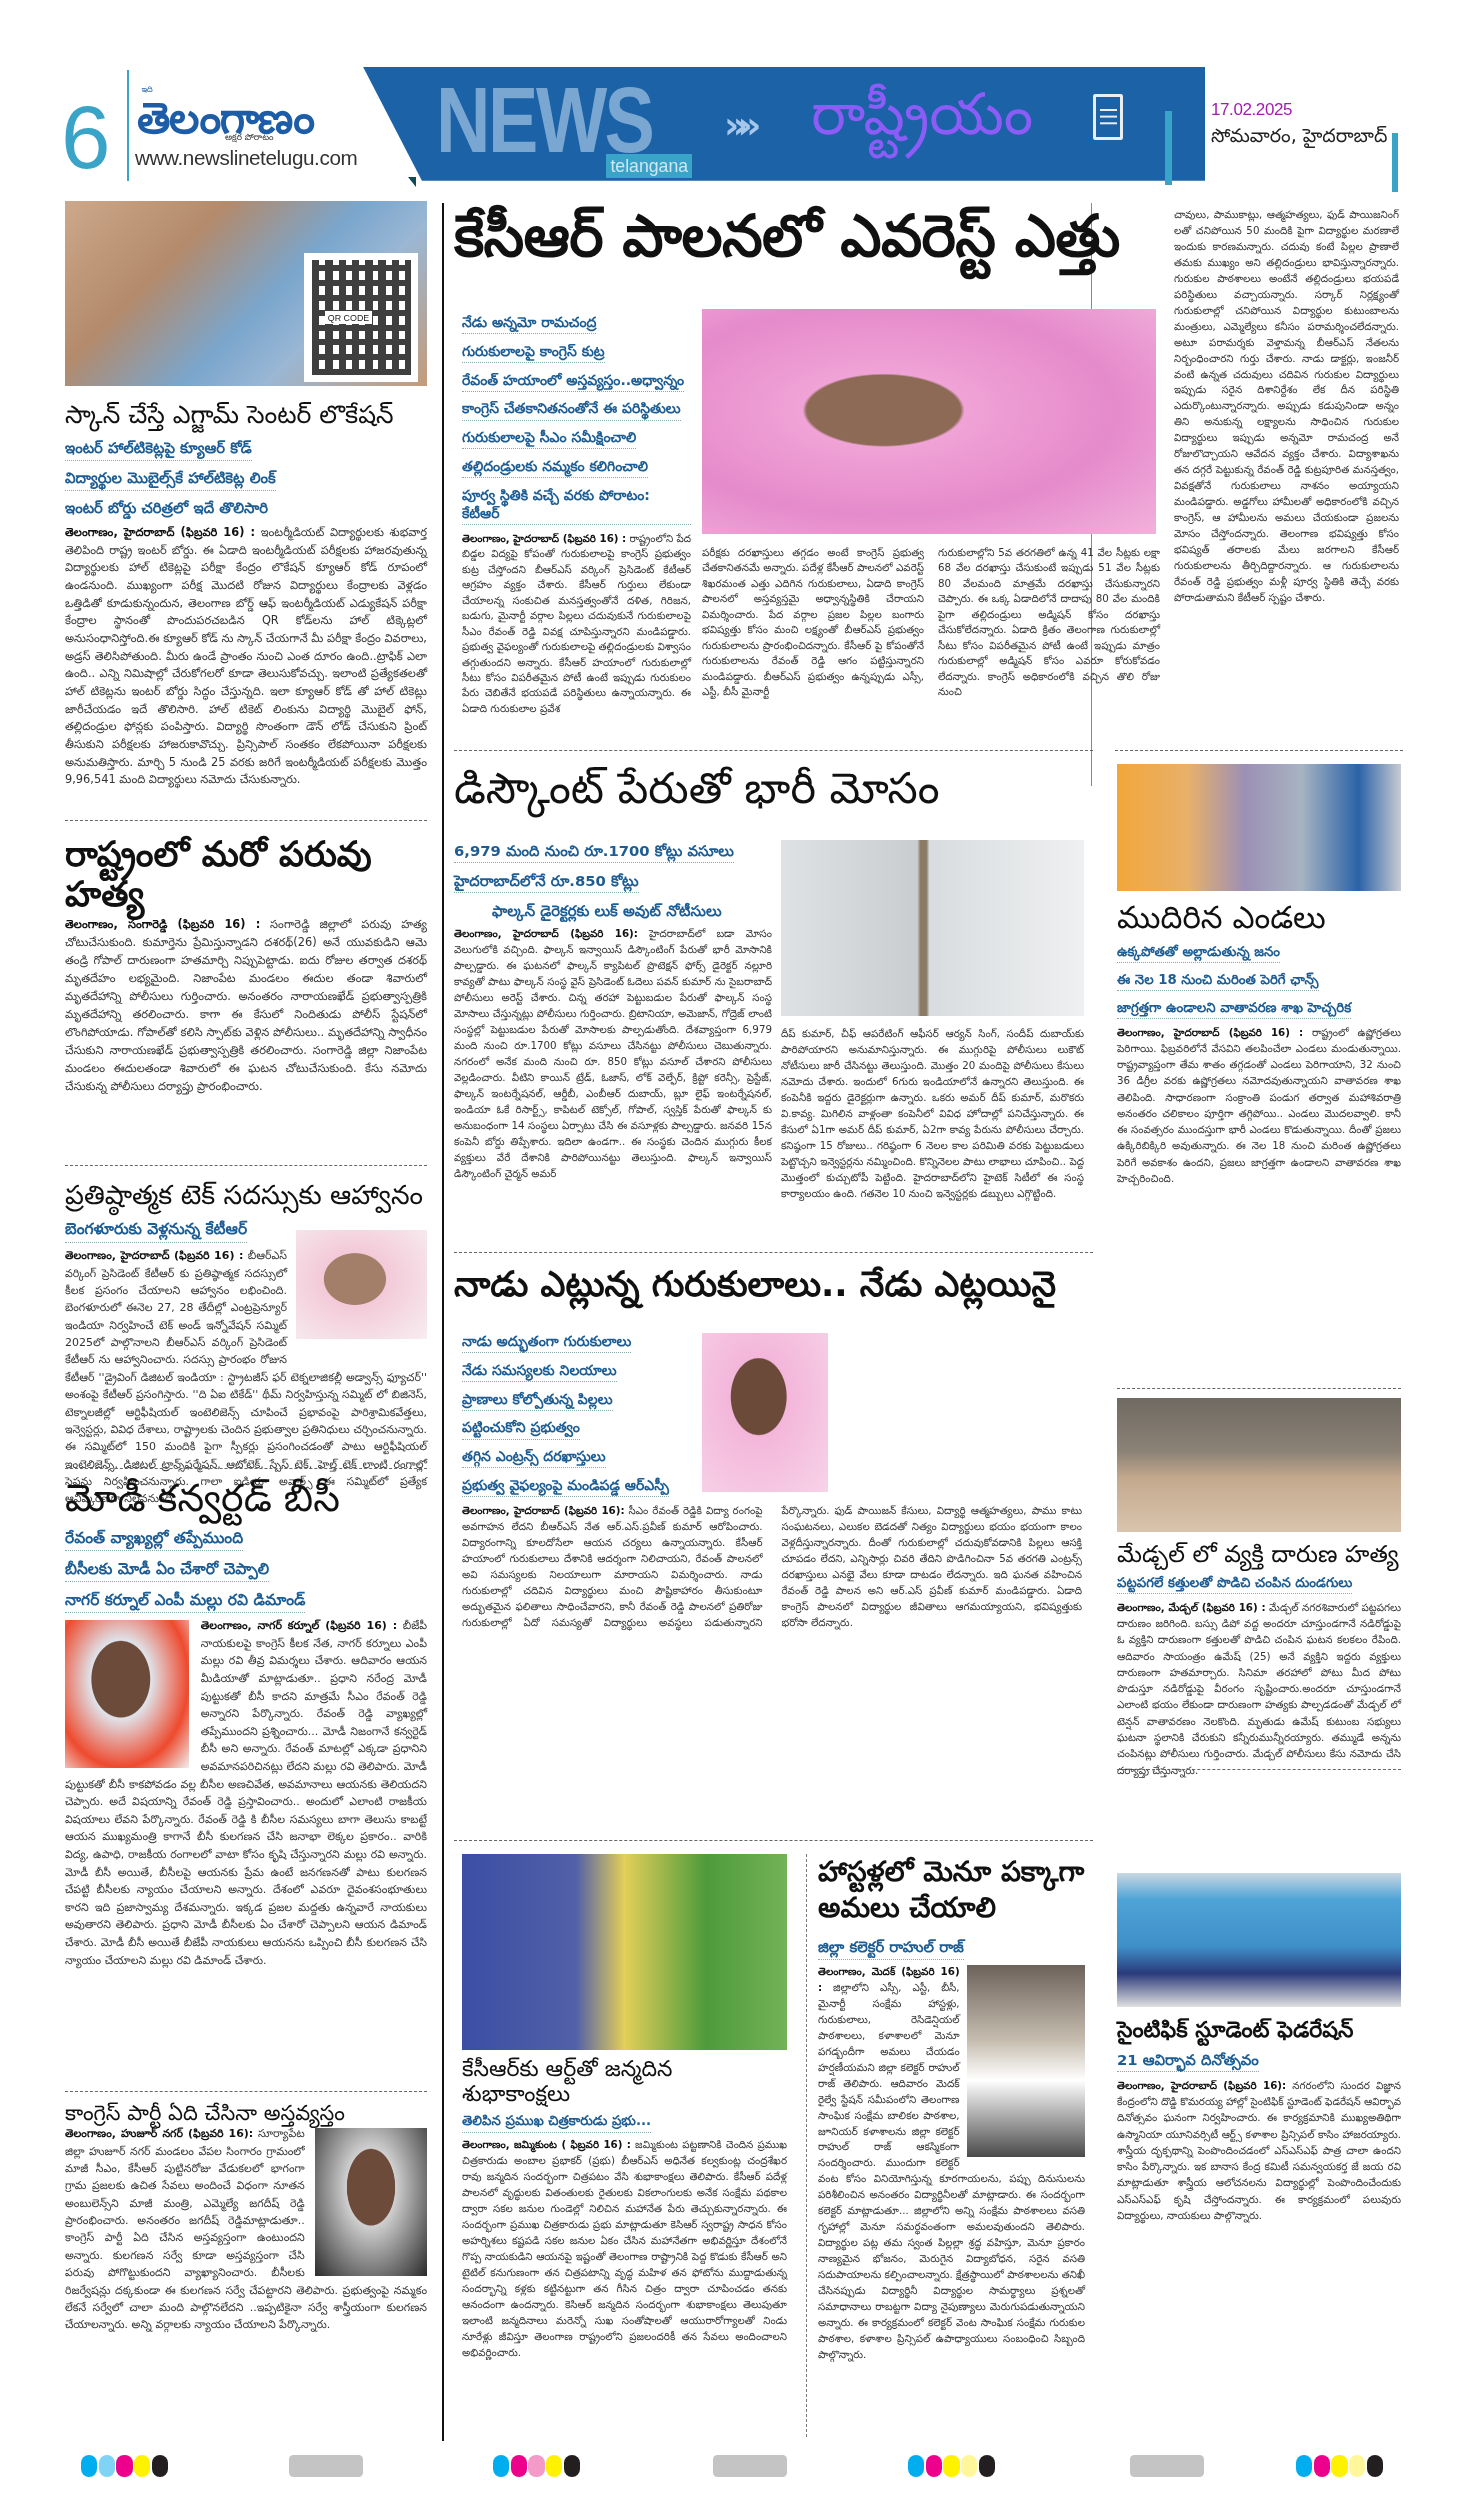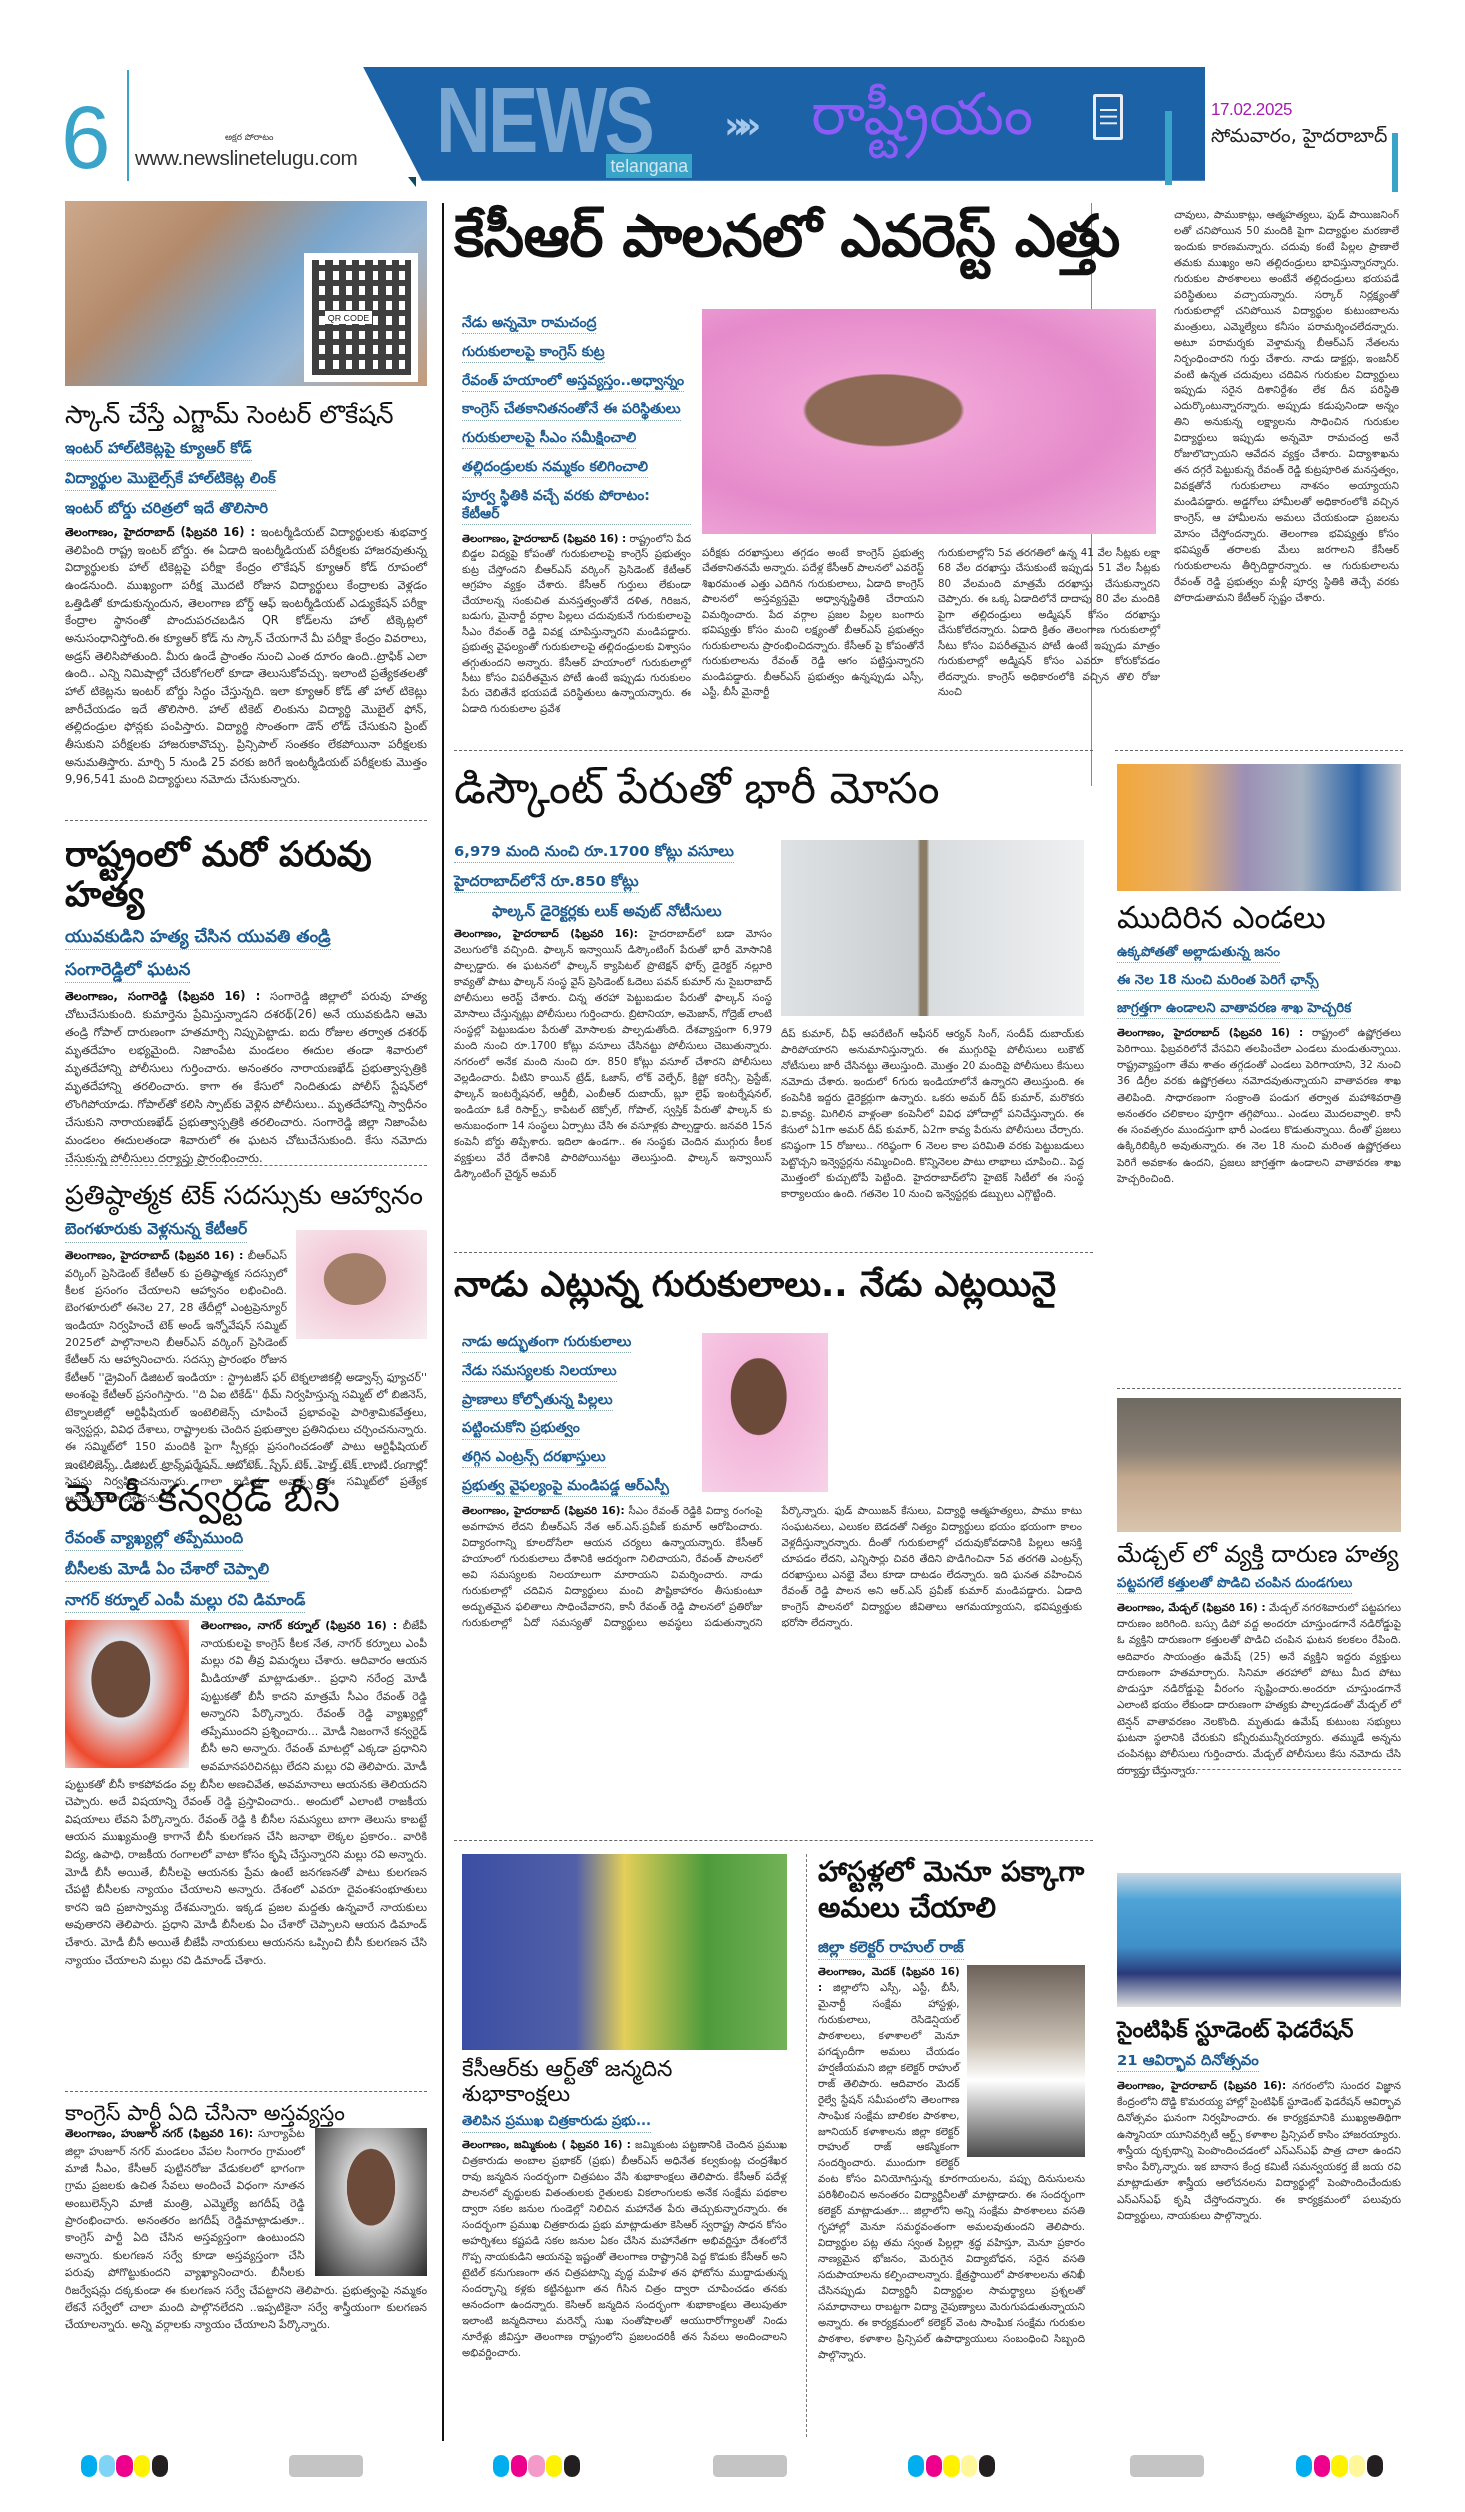--- a/index.html
+++ b/index.html
@@ -65,20 +65,24 @@
   .reg-group { position: absolute; top: 0; display: flex; gap: 1.5px; }
   .reg-dot { width: 16.2px; height: 22px; border-radius: 8.1px; }
   .reg-gray { position: absolute; top: 0; width: 74px; height: 22px; border-radius: 4.4px; background: #c4c4c4; }
 </style>
 </head>
 <body>
 
 <div class="header">
   <div class="page-num">6</div>
   <div class="vrule-head"></div>
+  <div class="logo">
+    <div style="position:absolute;left:4.4px;top:-1.5px;font-size:8.1px;color:#1d5ca6;">ఇది</div>
+    <div class="logo-text">తెలంగాణం</div>
+  </div>
   <div class="logo-tag">అక్షర పోరాటం</div>
   <div class="site-url">www.newslinetelugu.com</div>
 
   <div class="banner"></div>
   <div class="banner-tail"></div>
   <div class="news-word">NEWS</div>
   <div class="news-sub">telangana</div>
   <div class="chevrons">»»</div>
   <div class="section-title">రాష్ట్రీయం</div>
   <div class="doc-icon"></div>
@@ -105,24 +109,20 @@
     <span class="sub" style="font-size:14.8px;">ఇంటర్ హాల్‌టికెట్లపై క్యూఆర్ కోడ్</span>
     <span class="sub" style="font-size:14.8px;">విద్యార్థుల మొబైల్స్‌కే హాల్‌టికెట్ల లింక్</span>
     <span class="sub" style="font-size:14.8px;border:none;">ఇంటర్ బోర్డు చరిత్రలో ఇదే తొలిసారి</span>
   </div>
   <p class="body" style="font-size:11.4px;line-height:1.55;"><span class="dateline">తెలంగాణం, హైదరాబాద్ (ఫిబ్రవరి 16) :</span> <span>ఇంటర్మీడియట్ విద్యార్థులకు శుభవార్త తెలిపింది రాష్ట్ర ఇంటర్ బోర్డు. ఈ ఏడాది ఇంటర్మీడియట్ పరీక్షలకు హాజరవుతున్న విద్యార్థులకు హాల్ టికెట్లపై పరీక్షా కేంద్రం లొకేషన్ క్యూఆర్ కోడ్ రూపంలో ఉండనుంది. ముఖ్యంగా పరీక్ష మొదటి రోజున విద్యార్థులు కేంద్రాలకు వెళ్లడం ఒత్తిడితో కూడుకున్నందున, తెలంగాణ బోర్డ్ ఆఫ్ ఇంటర్మీడియట్ ఎడ్యుకేషన్ పరీక్షా కేంద్రాల స్థానంతో పొందుపరచబడిన QR కోడ్‌లను హాల్ టిక్కెట్లలో అనుసంధానిస్తోంది.ఈ క్యూఆర్ కోడ్ ను స్కాన్ చేయగానే మీ పరీక్షా కేంద్రం వివరాలు, అడ్రస్ తెలిసిపోతుంది. మీరు ఉండే ప్రాంతం నుంచి ఎంత దూరం ఉంది..ట్రాఫిక్ ఎలా ఉంది.. ఎన్ని నిమిషాల్లో చేరుకోగలరో కూడా తెలుసుకోవచ్చు. ఇలాంటి ప్రత్యేకతలతో హాల్ టికెట్లను ఇంటర్ బోర్డు సిద్ధం చేస్తున్నది. ఇలా క్యూఆర్ కోడ్ తో హాల్ టికెట్లు జారీచేయడం ఇదే తొలిసారి. హాల్ టికెట్ లింకును విద్యార్థి మొబైల్ ఫోన్, తల్లిదండ్రుల ఫోన్లకు పంపిస్తారు. విద్యార్థి సొంతంగా డౌన్ లోడ్ చేసుకుని ప్రింట్ తీసుకుని పరీక్షలకు హాజరుకావొచ్చు. ప్రిన్సిపాల్ సంతకం లేకపోయినా పరీక్షలకు అనుమతిస్తారు. మార్చి 5 నుండి 25 వరకు జరిగే ఇంటర్మీడియట్ పరీక్షలకు మొత్తం 9,96,541 మంది విద్యార్థులు నమోదు చేసుకున్నారు.</span></p>
 </div>
 <div class="dash-sep" style="left:65px;top:820px;width:362px;"></div>
 
 <div class="story" style="left:65px;top:834px;width:362px;">
   <div class="headline bold" style="font-size:35px;">రాష్ట్రంలో మరో పరువు హత్య</div>
-  <div class="subs" style="margin-top:7.4px;">
-    <span class="sub" style="font-size:17px;">యువకుడిని హత్య చేసిన యువతి తండ్రి</span>
-    <span class="sub" style="font-size:17px;">సంగారెడ్డిలో ఘటన</span>
-  </div>
   <p class="body" style="font-size:11.4px;line-height:1.58;"><span class="dateline">తెలంగాణం, సంగారెడ్డి (ఫిబ్రవరి 16) :</span> <span>సంగారెడ్డి జిల్లాలో పరువు హత్య చోటుచేసుకుంది. కుమార్తెను ప్రేమిస్తున్నాడని దశరథ్(26) అనే యువకుడిని ఆమె తండ్రి గోపాల్ దారుణంగా హతమార్చి నిప్పుపెట్టాడు. ఐదు రోజుల తర్వాత దశరథ్ మృతదేహం లభ్యమైంది. నిజాంపేట మండలం ఈదుల తండా శివారులో మృతదేహాన్ని పోలీసులు గుర్తించారు. అనంతరం నారాయణఖేడ్ ప్రభుత్వాస్పత్రికి మృతదేహాన్ని తరలించారు. కాగా ఈ కేసులో నిందితుడు పోలీస్ స్టేషన్‌లో లొంగిపోయాడు. గోపాల్‌తో కలిసి స్పాట్‌కు వెళ్లిన పోలీసులు.. మృతదేహాన్ని స్వాధీనం చేసుకుని నారాయణఖేడ్ ప్రభుత్వాస్పత్రికి తరలించారు. సంగారెడ్డి జిల్లా నిజాంపేట మండలం ఈదులతండా శివారులో ఈ ఘటన చోటుచేసుకుంది. కేసు నమోదు చేసుకున్న పోలీసులు దర్యాప్తు ప్రారంభించారు.</span></p>
 </div>
 <div class="dash-sep" style="left:65px;top:1165px;width:362px;"></div>
 
 <div class="story" style="left:65px;top:1180px;width:362px;">
   <div class="headline" style="font-size:26.6px;">ప్రతిష్ఠాత్మక టెక్ సదస్సుకు ఆహ్వానం</div>
   <div class="photo ph-ktr2" style="position:absolute;right:0;top:50px;width:131px;height:109px;"></div>
   <div class="subs" style="margin-top:5.9px;">
     <span class="sub" style="font-size:15.5px;">బెంగళూరుకు వెళ్లనున్న కేటీఆర్</span>
   </div>

